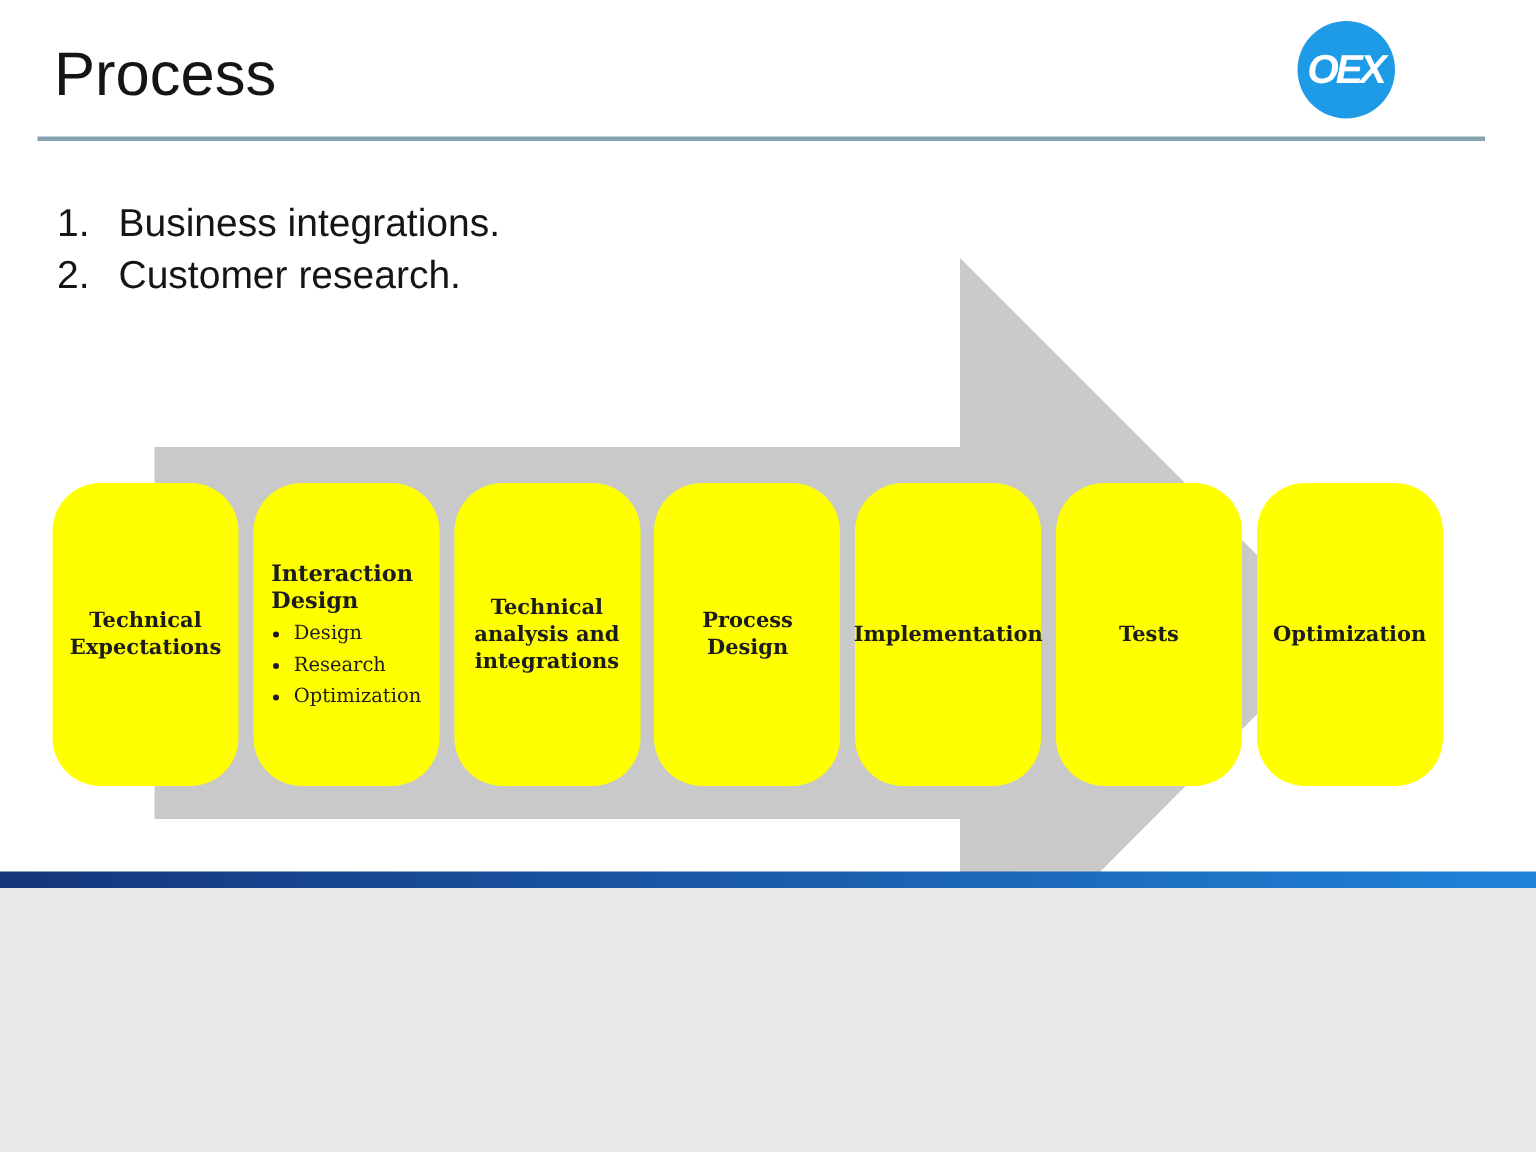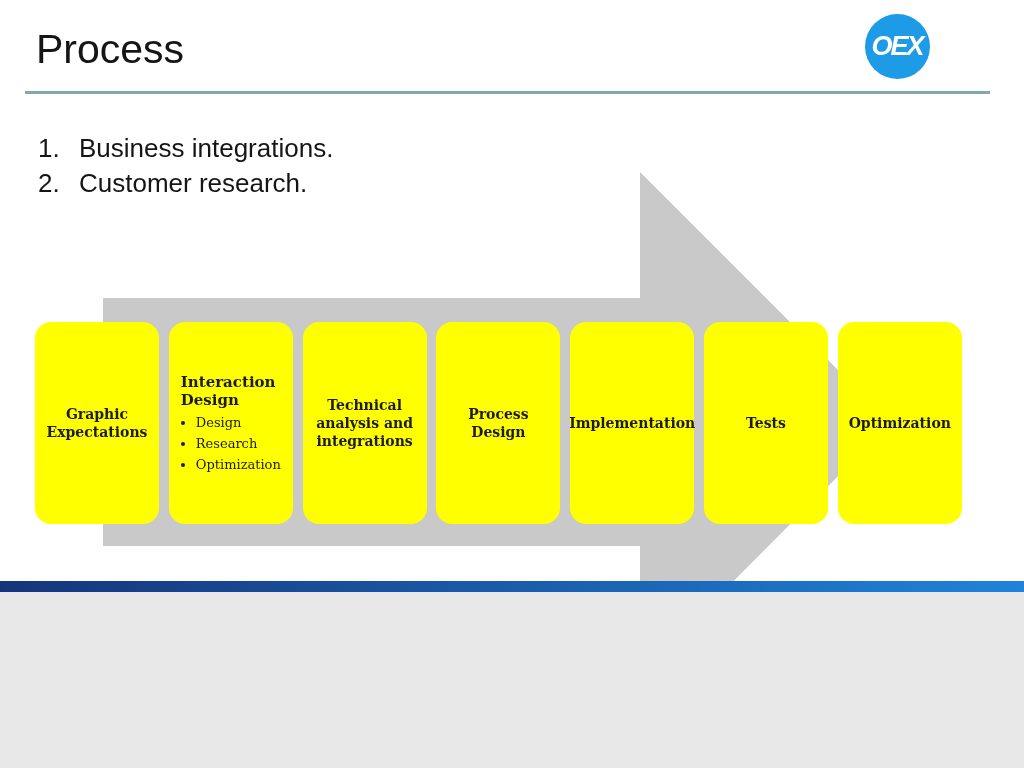--- a/index.html
+++ b/index.html
@@ -38,21 +38,21 @@
   
   .req-list { position:absolute; left:38px; top:131px; color:#151515; }
   .req-item { display:flex; font-size:26px; line-height:35px; }
   .req-num  { width:41px; }
 
   
   .arrow-svg { position:absolute; left:0; top:0; width:1024px; height:768px; }
   .steps { position:absolute; left:0; top:0; width:1024px; height:768px; }
   .step-box {
     position:absolute; top:322px; width:124px; height:202px;
-    background:var(--box-yellow); border-radius:16px;
+    background:var(--box-yellow); border-radius:32px;
     display:flex; flex-direction:column; align-items:center; justify-content:center;
     box-sizing:border-box; padding:0 9px;
   }
   .step-title {
     font-family:"DejaVu Serif", serif; font-weight:bold;
     font-size:14px; line-height:1.3; color:#1c1c1c; text-align:center;
   }
   .step-box.with-bullets { align-items:flex-start; padding:0 6px 0 12px; }
   .step-box.with-bullets .step-title { text-align:left; font-size:15px; line-height:1.2; }
   .step-bullets {
@@ -101,21 +101,21 @@
       <span class="req-text">Customer research.</span>
     </div>
   </div>
 
   <svg class="arrow-svg" viewBox="0 0 1024 768" xmlns="http://www.w3.org/2000/svg">
     <polygon points="103,298 640,298 640,172 891,423 640,675 640,546 103,546" fill="#C9C9C9"></polygon>
   </svg>
 
   <div class="steps" id="steps-container">
       <div class="step-box" style="left: 35px;">
-        <div class="step-title">Graphic Expectations</div>
+        <div class="step-title">Technical Expectations</div>
       </div>
       <div class="step-box with-bullets" style="left: 168.8px;">
         <div class="step-title">Interaction Design</div>
         <ul class="step-bullets">
           <li>Design</li>
           <li>Research</li>
           <li>Optimization</li>
         </ul>
       </div>
       <div class="step-box" style="left: 302.6px;">

